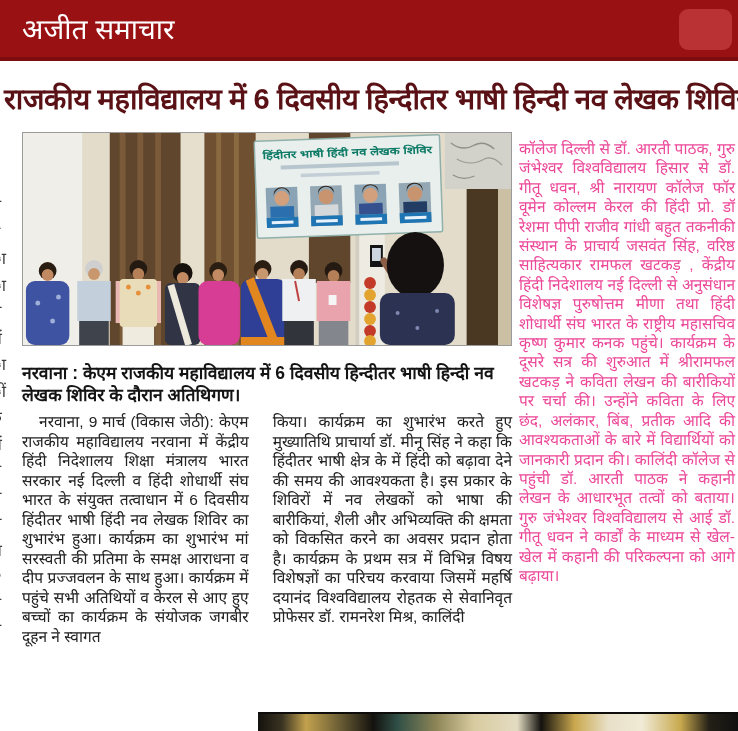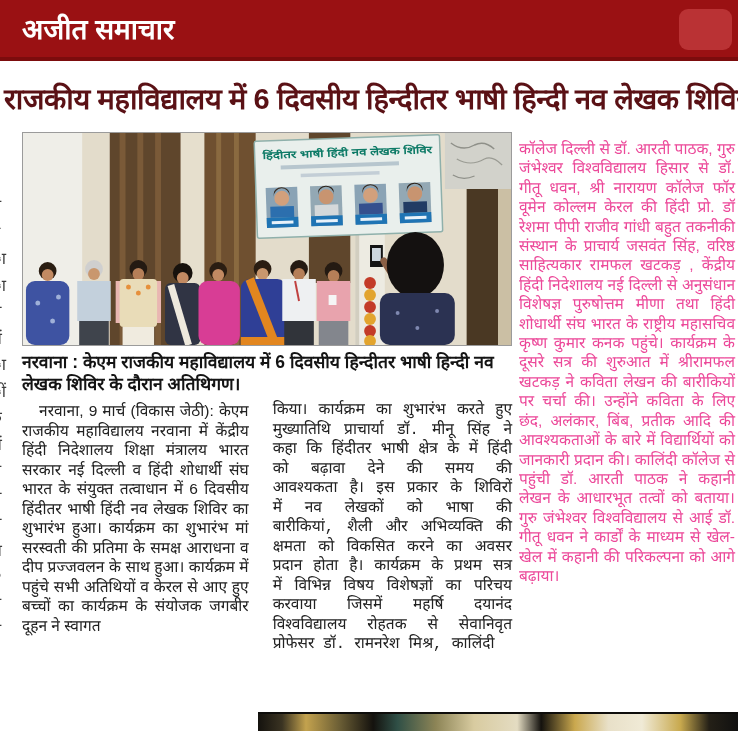--- a/index.html
+++ b/index.html
@@ -1,36 +1,36 @@
 <!DOCTYPE html>
 <html lang="hi"><head>
 <meta charset="utf-8">
 <style>
   html,body{margin:0;padding:0;background:#fff;}
   .page{position:relative;width:738px;height:731px;background:#ffffff;overflow:hidden;
         font-family:"Liberation Sans","DejaVu Sans",sans-serif;}
   
   .masthead{position:absolute;left:0;top:0;width:738px;height:57px;background:#9a1113;
             border-bottom:4px solid #7c0c0d;}
-  .masthead-title{position:absolute;left:22px;top:9px;font-size:28px;font-weight:bold;color:#ffffff;}
+  .masthead-title{position:absolute;left:22px;top:9px;font-size:28px;font-weight:normal;color:#ffffff;}
   .masthead-btn{position:absolute;right:6px;top:9px;width:53px;height:41px;background:#ba3234;border-radius:9px;}
   
   .headline{position:absolute;top:78px;left:4px;right:4px;text-align:center;
             font-size:29px;font-weight:800;color:#5a1115;letter-spacing:-0.4px;white-space:nowrap;}
   
   .left-strip{position:absolute;left:0;top:0;width:16px;height:731px;overflow:hidden;}
   .left-strip span{position:absolute;left:-8px;font-size:16.5px;color:#3c3c3c;font-weight:500;}
   
   .left-block{position:absolute;left:22px;top:132px;width:490px;}
   .photo{width:488px;height:212px;border:1px solid #9b9b9b;display:block;background:#e3dccb;}
-  .caption{margin:6px 0 0 0;width:482px;font-size:17.5px;font-weight:bold;color:#141414;line-height:21.5px;}
+  .caption{margin:17px 0 0 0;width:482px;font-size:17.5px;font-weight:bold;color:#141414;line-height:21.5px;}
   .cols{display:flex;gap:24px;margin-top:6px;}
   .body-text{font-size:15.5px;line-height:19.5px;text-align:justify;color:#212121;margin:0;}
   .col1{width:231px;text-indent:1.1em;}
-  .col2{width:244px;font-family:Liberation Mono, monospace;}
+  .col2{width:244px;}
   .col3{position:absolute;left:519px;top:139px;width:216px;font-size:15.5px;line-height:19.4px;
         text-align:justify;color:#ec4899;margin:0;}
   
   .bottom-photo{position:absolute;left:258px;top:712px;width:480px;height:19px;
     border-top:2px solid #0e0d0b;
     background:linear-gradient(90deg,#14120e 0%,#3a3322 5%,#c3a24e 10%,#6b5e35 17%,
       #14120e 24%,#2f4f46 29%,#8c8456 37%,#d8cba0 45%,#e4dcc2 54%,#14120e 59%,
       #caa84e 66%,#e8e0c8 73%,#f0ead6 80%,#c8a94e 88%,#242017 94%,#101010 100%);}
 </style>
 </head>

